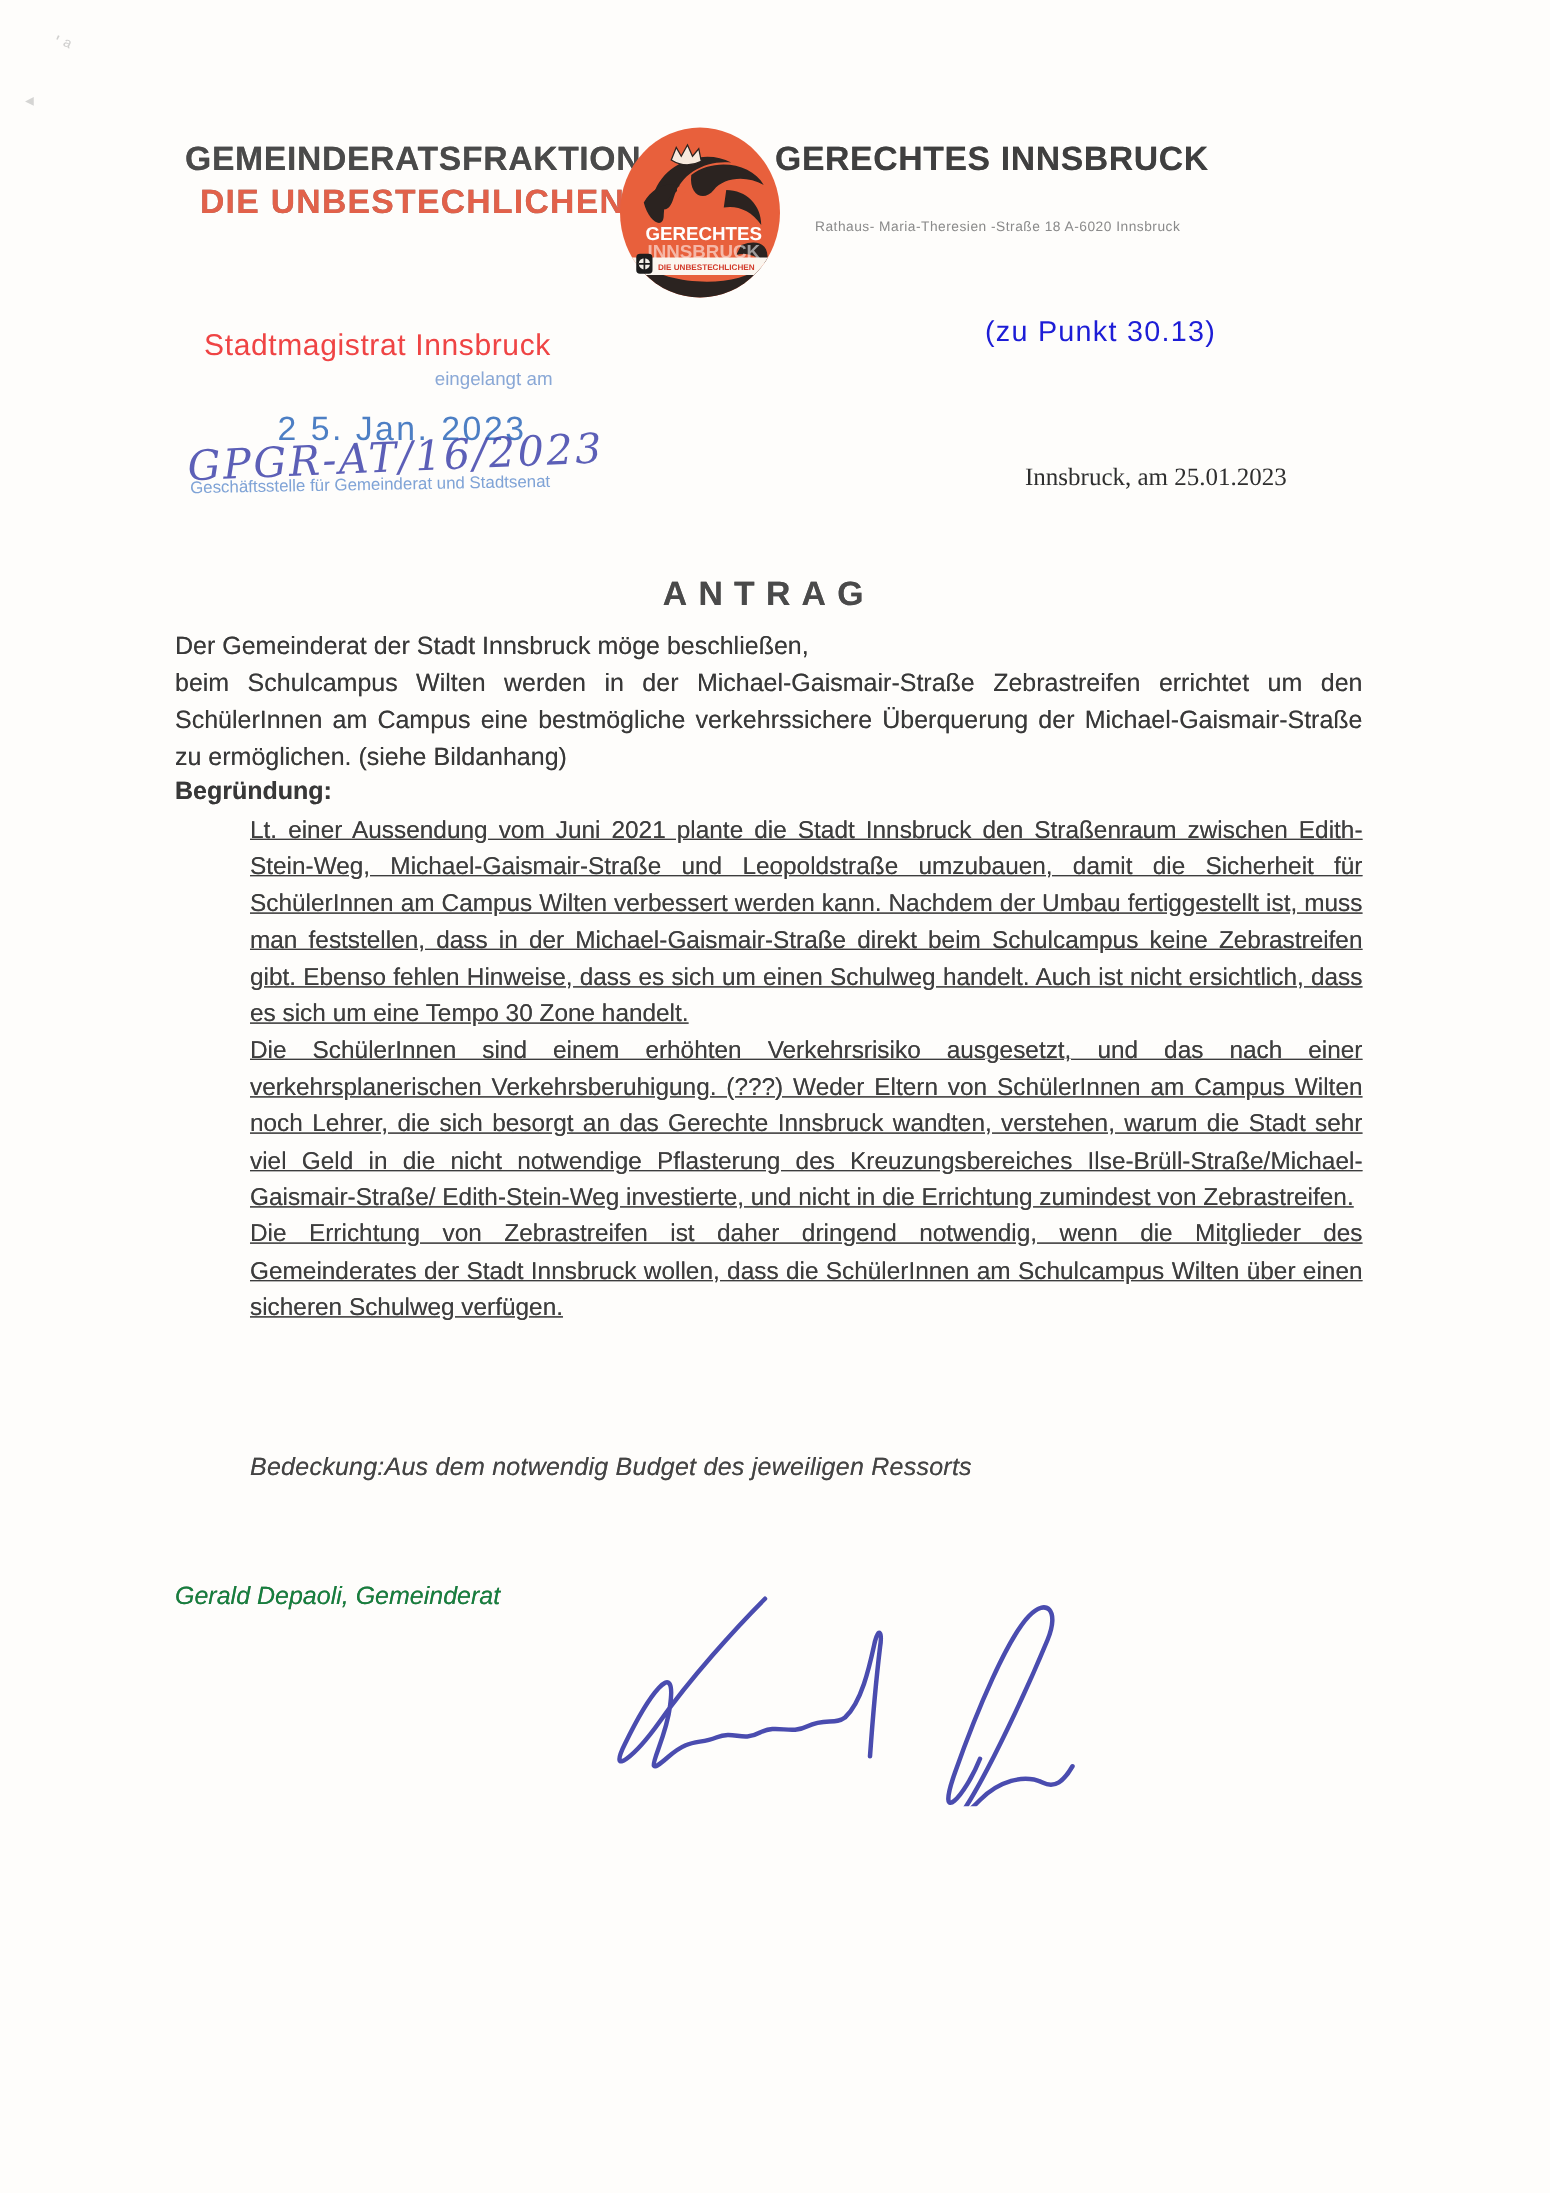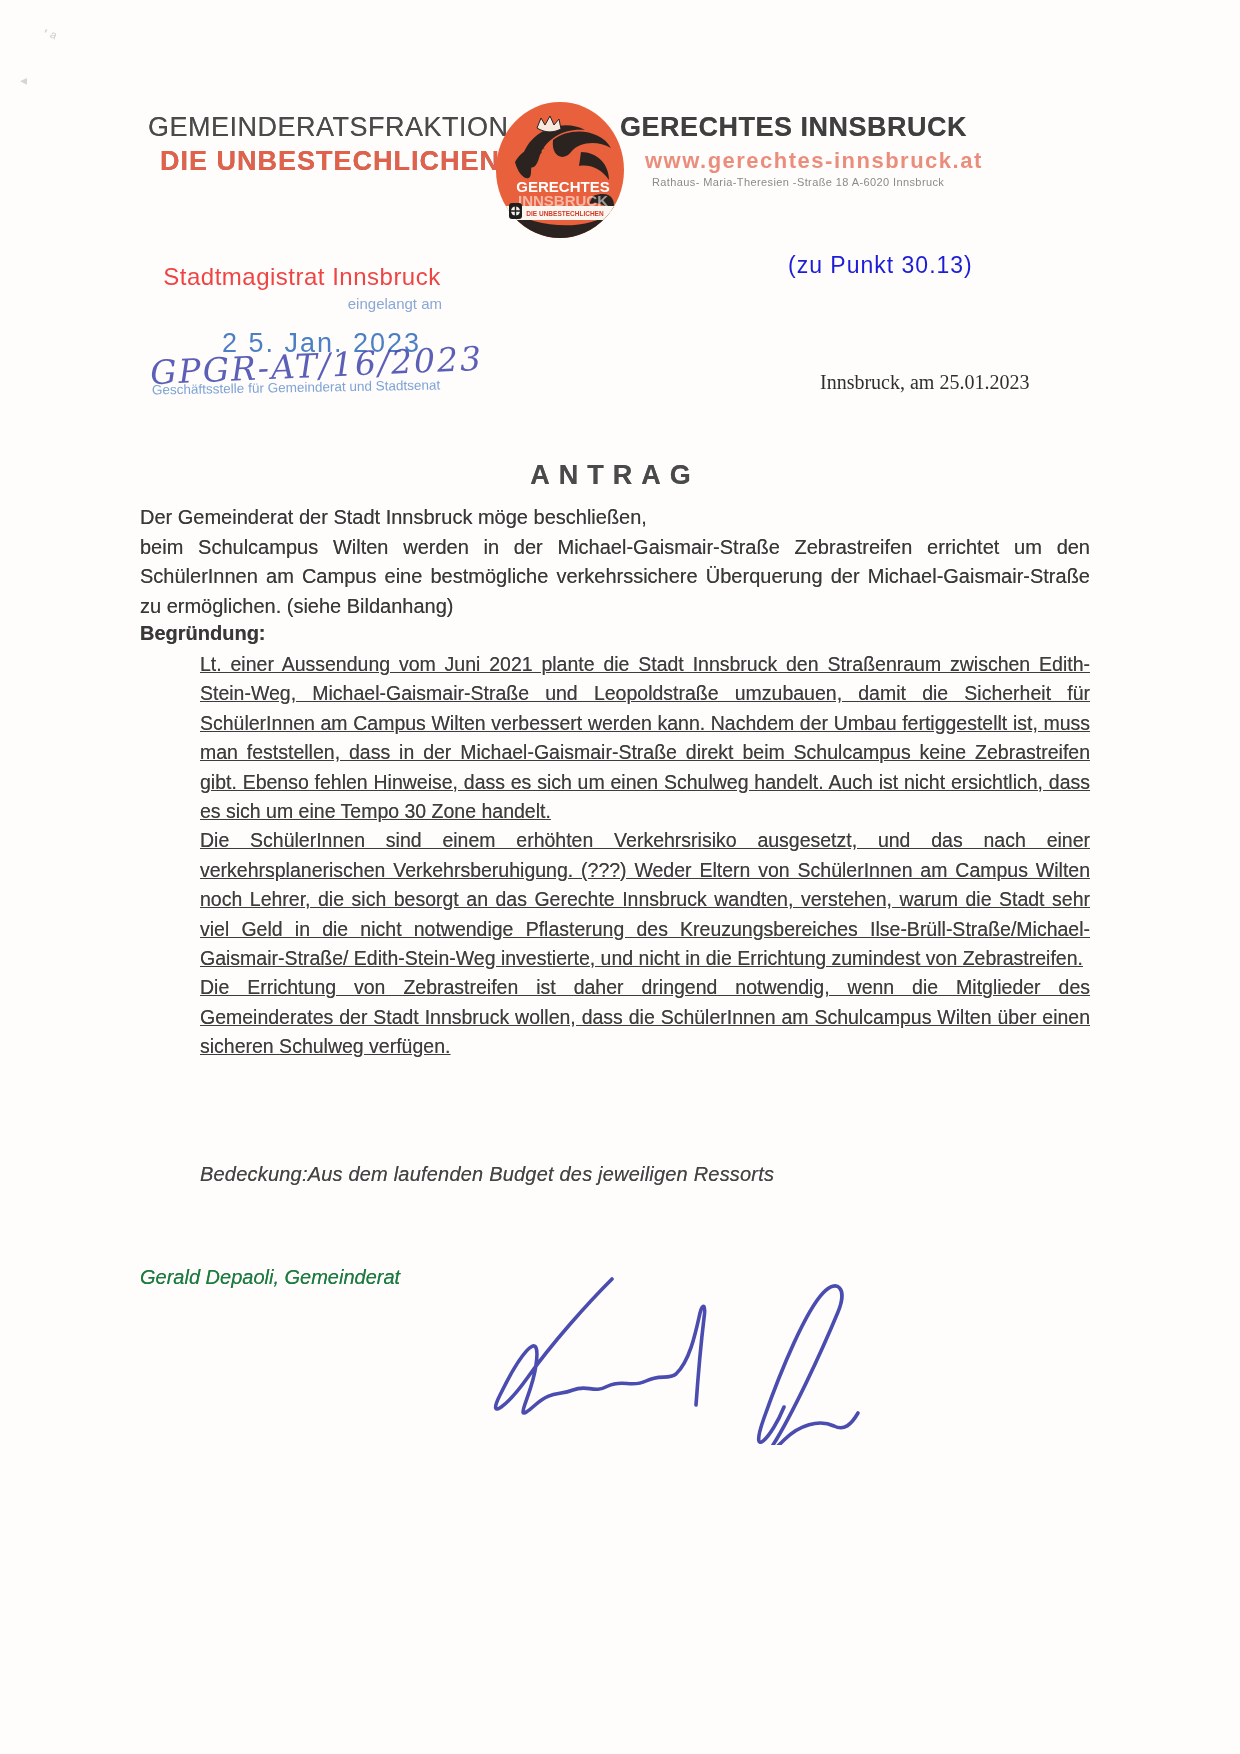--- a/index.html
+++ b/index.html
@@ -8,21 +8,21 @@
     width:1240px;height:1754px;
     margin:0 auto;
     background:#fefdfb;
     font-family:"Liberation Sans", sans-serif;
     color:#3d3d3d;
     overflow:hidden;
   }
   .abs{position:absolute;}
   .scan-soft{text-shadow:0 0 .5px rgba(60,60,60,.7);}
   
-  .faction1{left:148px;top:112px;font-size:27px;font-weight:normal;color:#4a4a4a;letter-spacing:.5px;}
+  .faction1{left:148px;top:112px;font-size:27px;font-weight:bold;color:#4a4a4a;letter-spacing:.5px;}
   .faction2{left:160px;top:146px;font-size:27px;font-weight:bold;color:#e2614a;letter-spacing:1px;}
   .orgname{left:620px;top:112px;font-size:27px;font-weight:bold;color:#3f3f3f;letter-spacing:.5px;}
   .website{left:645px;top:148px;font-size:22px;font-weight:bold;color:#e87a66;letter-spacing:1.5px;opacity:.85;}
   .address{left:652px;top:176px;font-size:11px;color:#8a8a8a;letter-spacing:.4px;}
   .logo{left:493px;top:100px;width:134px;height:140px;}
   
   .stamp1{left:162px;top:263px;width:280px;text-align:center;font-size:24px;color:#ef4444;letter-spacing:.5px;}
   .stamp2{left:162px;top:295px;width:280px;text-align:right;font-size:15px;color:#8aa8d6;}
   .stampdate{left:222px;top:328px;font-size:27px;color:#4d7fc4;letter-spacing:2px;white-space:nowrap;}
   .handref{
@@ -88,21 +88,20 @@
       <text x="70" y="106" text-anchor="middle" font-family="Liberation Sans, sans-serif" font-size="15" font-weight="bold" fill="rgba(255,255,255,0.55)">INNSBRUCK</text>
       <text x="72" y="116" text-anchor="middle" font-family="Liberation Sans, sans-serif" font-size="6.5" font-weight="bold" fill="#d23a2a">DIE UNBESTECHLICHEN</text>
 
       <g>
         <rect x="16" y="103" width="13" height="16" rx="3" fill="#1d1d1d"></rect>
         <circle cx="22.5" cy="111" r="4.5" fill="#f3efe8"></circle>
         <path d="M18,111 h9 M22.5,106 v10" stroke="#1d1d1d" stroke-width="1.4"></path>
       </g>
     </svg>
   </div>
-  <div class="abs website">www.gerechtes-innsbruck.at</div>
   <div class="abs address">Rathaus- Maria-Theresien -Straße 18   A-6020 Innsbruck</div>
 
   <div class="abs stamp1">Stadtmagistrat Innsbruck</div>
   <div class="abs stamp2">eingelangt am</div>
   <div class="abs stampdate">2 5. Jan. 2023</div>
   <div class="abs handref">GPGR-AT/16/2023</div>
   <div class="abs stamp3">Geschäftsstelle für Gemeinderat und Stadtsenat</div>
 
   <div class="abs punkt">(zu Punkt 30.13)</div>
   <div class="abs dateline">Innsbruck, am 25.01.2023</div>
@@ -115,21 +114,21 @@
   </div>
 
   <div class="abs begr scan-soft">Begründung:</div>
 
   <div class="abs body scan-soft">
     <div>Lt. einer Aussendung vom Juni 2021 plante die Stadt Innsbruck den Straßenraum zwischen Edith-Stein-Weg, Michael-Gaismair-Straße und Leopoldstraße umzubauen, damit die Sicherheit für SchülerInnen am Campus Wilten verbessert werden kann. Nachdem der Umbau fertiggestellt ist, muss man feststellen, dass in der Michael-Gaismair-Straße direkt beim Schulcampus keine Zebrastreifen gibt. Ebenso fehlen Hinweise, dass es sich um einen Schulweg handelt. Auch ist nicht ersichtlich, dass es sich um eine Tempo 30 Zone handelt.</div>
     <div>Die SchülerInnen sind einem erhöhten Verkehrsrisiko ausgesetzt, und das nach einer verkehrsplanerischen Verkehrsberuhigung. (???) Weder Eltern von SchülerInnen am Campus Wilten noch Lehrer, die sich besorgt an das Gerechte Innsbruck wandten, verstehen, warum die Stadt sehr viel Geld in die nicht notwendige Pflasterung des Kreuzungsbereiches Ilse-Brüll-Straße/Michael-Gaismair-Straße/ Edith-Stein-Weg investierte, und nicht in die Errichtung zumindest von Zebrastreifen.</div>
     <div>Die Errichtung von Zebrastreifen ist daher dringend notwendig, wenn die Mitglieder des Gemeinderates der Stadt Innsbruck wollen, dass die SchülerInnen am Schulcampus Wilten über einen sicheren Schulweg verfügen.</div>
   </div>
 
-  <div class="abs bedeckung scan-soft">Bedeckung:Aus dem laufenden Budget des jeweiligen Ressorts</div>
+  <div class="abs bedeckung scan-soft">Bedeckung:Aus dem notwendig Budget des jeweiligen Ressorts</div>
 
   <div class="abs signer scan-soft">Gerald Depaoli, Gemeinderat</div>
 
   <div class="abs signature">
     <svg width="420" height="190" viewBox="0 0 420 190">
       <g fill="none" stroke="#4a4caf" stroke-width="3.6" stroke-linecap="round" stroke-linejoin="round">
         <path d="M172,24 C148,48 112,88 88,122 C68,150 46,168 60,140 C78,103 102,68 96,110 C92,142 70,172 94,151 C112,135 118,141 133,135 C148,129 153,139 168,131 C182,124 192,133 206,126 C220,119 228,125 236,119 C250,106 256,76 260,58 C263,47 266,50 264,63 C261,88 258,122 256,150"></path>
         <path d="M344,152 C332,182 308,208 324,163 C342,112 366,56 383,38 C397,23 408,33 398,57 C381,98 352,160 333,190 C324,204 330,199 344,185 C359,170 379,164 394,171 C404,176 411,170 418,158"></path>
       </g>
     </svg>

